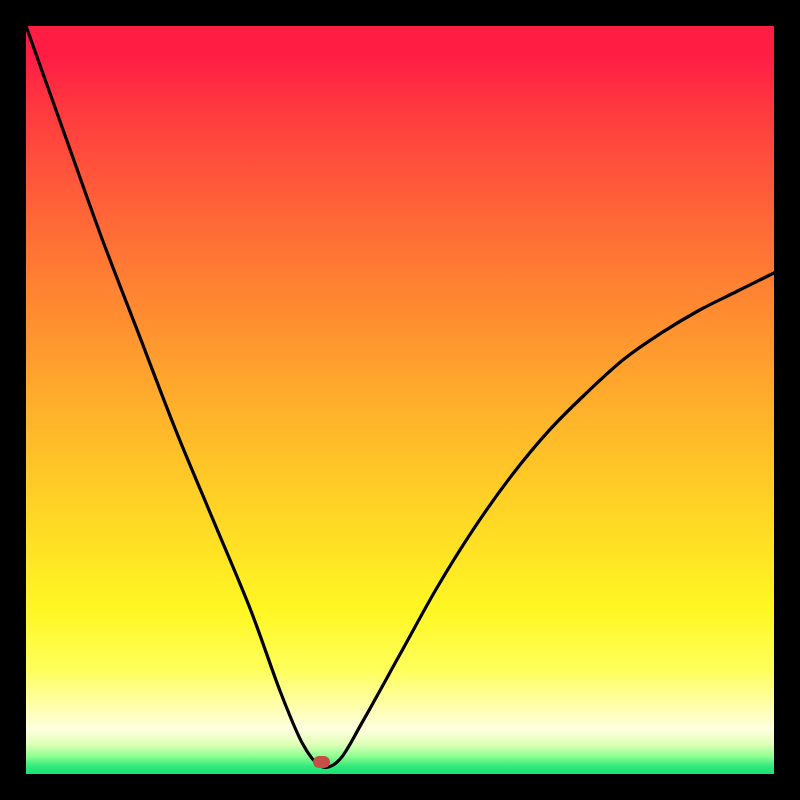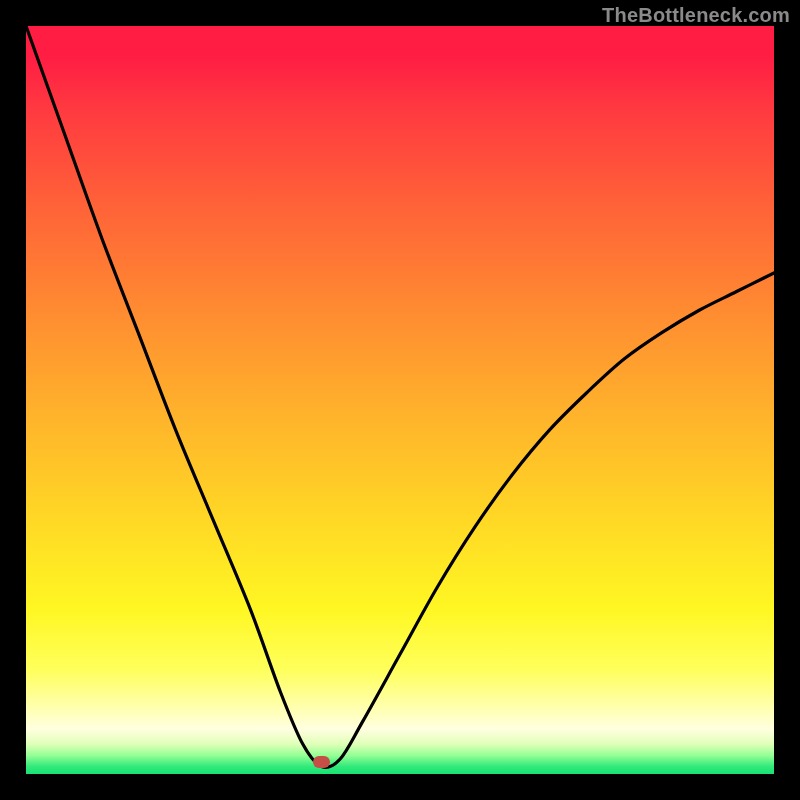--- a/index.html
+++ b/index.html
@@ -80,14 +80,13 @@
 <body>
 
 <div class="frame">
   <div class="plot-area">
     <div class="gradient"></div>
     <svg class="curve" viewBox="0 0 748 748" preserveAspectRatio="none">
       <path id="curve-path" d="M 0.00 0.00 C 6.23 17.45, 24.93 69.81, 37.40 104.72 C 49.87 139.63, 62.33 175.78, 74.80 209.44 C 87.27 243.10, 99.73 274.27, 112.20 306.68 C 124.67 339.09, 137.13 372.75, 149.60 403.92 C 162.07 435.09, 174.53 463.76, 187.00 493.68 C 199.47 523.60, 213.18 554.77, 224.40 583.44 C 235.62 612.11, 245.59 643.28, 254.32 665.72 C 263.05 688.16, 269.90 705.61, 276.76 718.08 C 283.62 730.55, 289.23 738.03, 295.46 740.52 C 301.69 743.01, 307.30 740.52, 314.16 733.04 C 321.02 725.56, 326.63 713.09, 336.60 695.64 C 346.57 678.19, 361.53 650.76, 374.00 628.32 C 386.47 605.88, 398.93 582.19, 411.40 561.00 C 423.87 539.81, 436.33 519.86, 448.80 501.16 C 461.27 482.46, 473.73 465.01, 486.20 448.80 C 498.67 432.59, 511.13 417.63, 523.60 403.92 C 536.07 390.21, 548.53 378.36, 561.00 366.52 C 573.47 354.68, 585.93 342.83, 598.40 332.86 C 610.87 322.89, 623.33 314.78, 635.80 306.68 C 648.27 298.58, 660.73 291.10, 673.20 284.24 C 685.67 277.38, 698.13 271.77, 710.60 265.54 C 723.07 259.31, 741.77 249.96, 748.00 246.84" fill="none" stroke="#000000" stroke-width="3.2" stroke-linecap="round" stroke-linejoin="round"></path>
     </svg>
     <div class="marker" id="marker" style="left: 286.96px; top: 730.032px;"></div>
   </div>
-  <div class="watermark">TheBottleneck.com</div>
 </div>
 
 </body></html>

